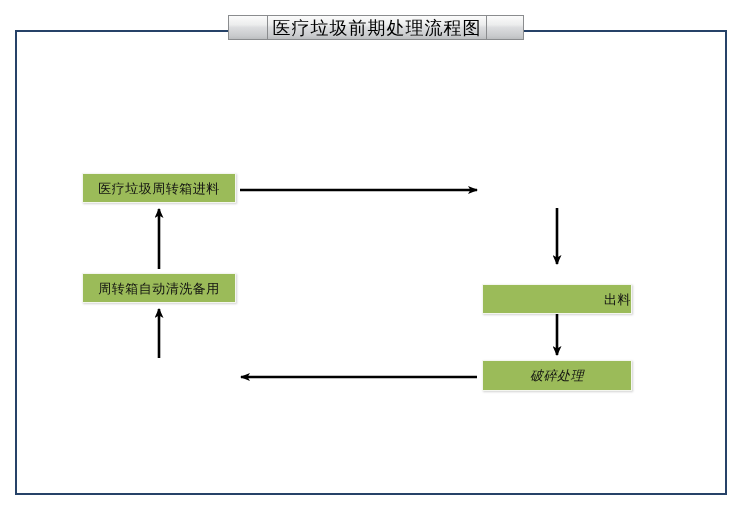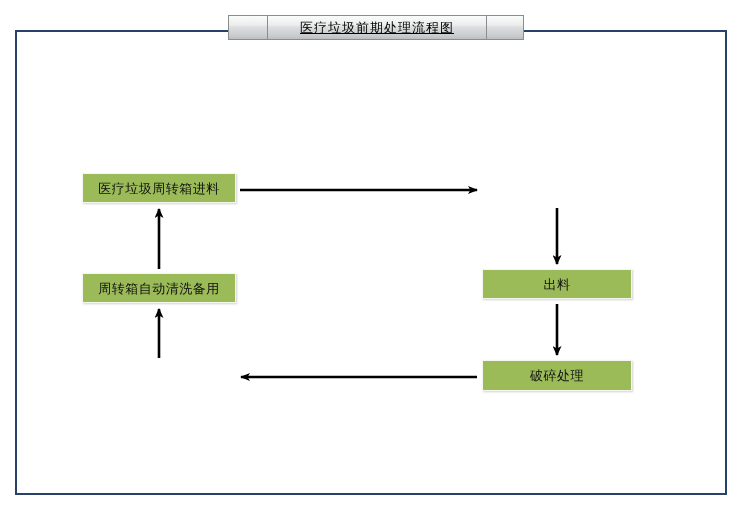--- a/index.html
+++ b/index.html
@@ -49,26 +49,25 @@
     box-sizing: border-box;
     display: flex;
     align-items: center;
     justify-content: center;
   }
   .titleseg + .titleseg { border-left: none; }
   .seg-left  { width: 40px; }
   .seg-mid   { width: 219px; }
   .seg-right { width: 37px; }
   .title-text {
-    font-size: 13px;
+    font-size: 18px;
     color: #000000;
     letter-spacing: 1px;
     white-space: nowrap;
     line-height: 1;
-    text-decoration: underline;
   }
 
   
   .node {
     position: absolute;
     background: #9BBB59;
     border: 1px solid #f4f6ef;
     box-sizing: border-box;
     display: flex;
     align-items: center;
@@ -80,22 +79,22 @@
     color: #111111;
     letter-spacing: 0.5px;
     white-space: nowrap;
     line-height: 1;
   }
 
   .n-feed    { left: 82px;  top: 173px; width: 154px; height: 30px; text-align: right; }
   .n-wash    { left: 82px;  top: 273px; width: 154px; height: 30px; text-align: center; }
   .n-convey  { left: 82px;  top: 362px; width: 154px; height: 31px; }
   .n-steril  { left: 482px; top: 174px; width: 150px; height: 29px; }
-  .n-out     { left: 482px; top: 269px; width: 150px; height: 30px; }
-  .n-crush   { left: 482px; top: 360px; width: 150px; height: 31px; }
+  .n-out     { left: 482px; top: 284px; width: 150px; height: 30px; justify-content: flex-end; }
+  .n-crush   { left: 482px; top: 360px; width: 150px; height: 31px; font-style: italic; }
 
   
   .wires {
     position: absolute;
     left: 0; top: 0;
     width: 749px; height: 530px;
     pointer-events: none;
   }
 </style>
 </head>

